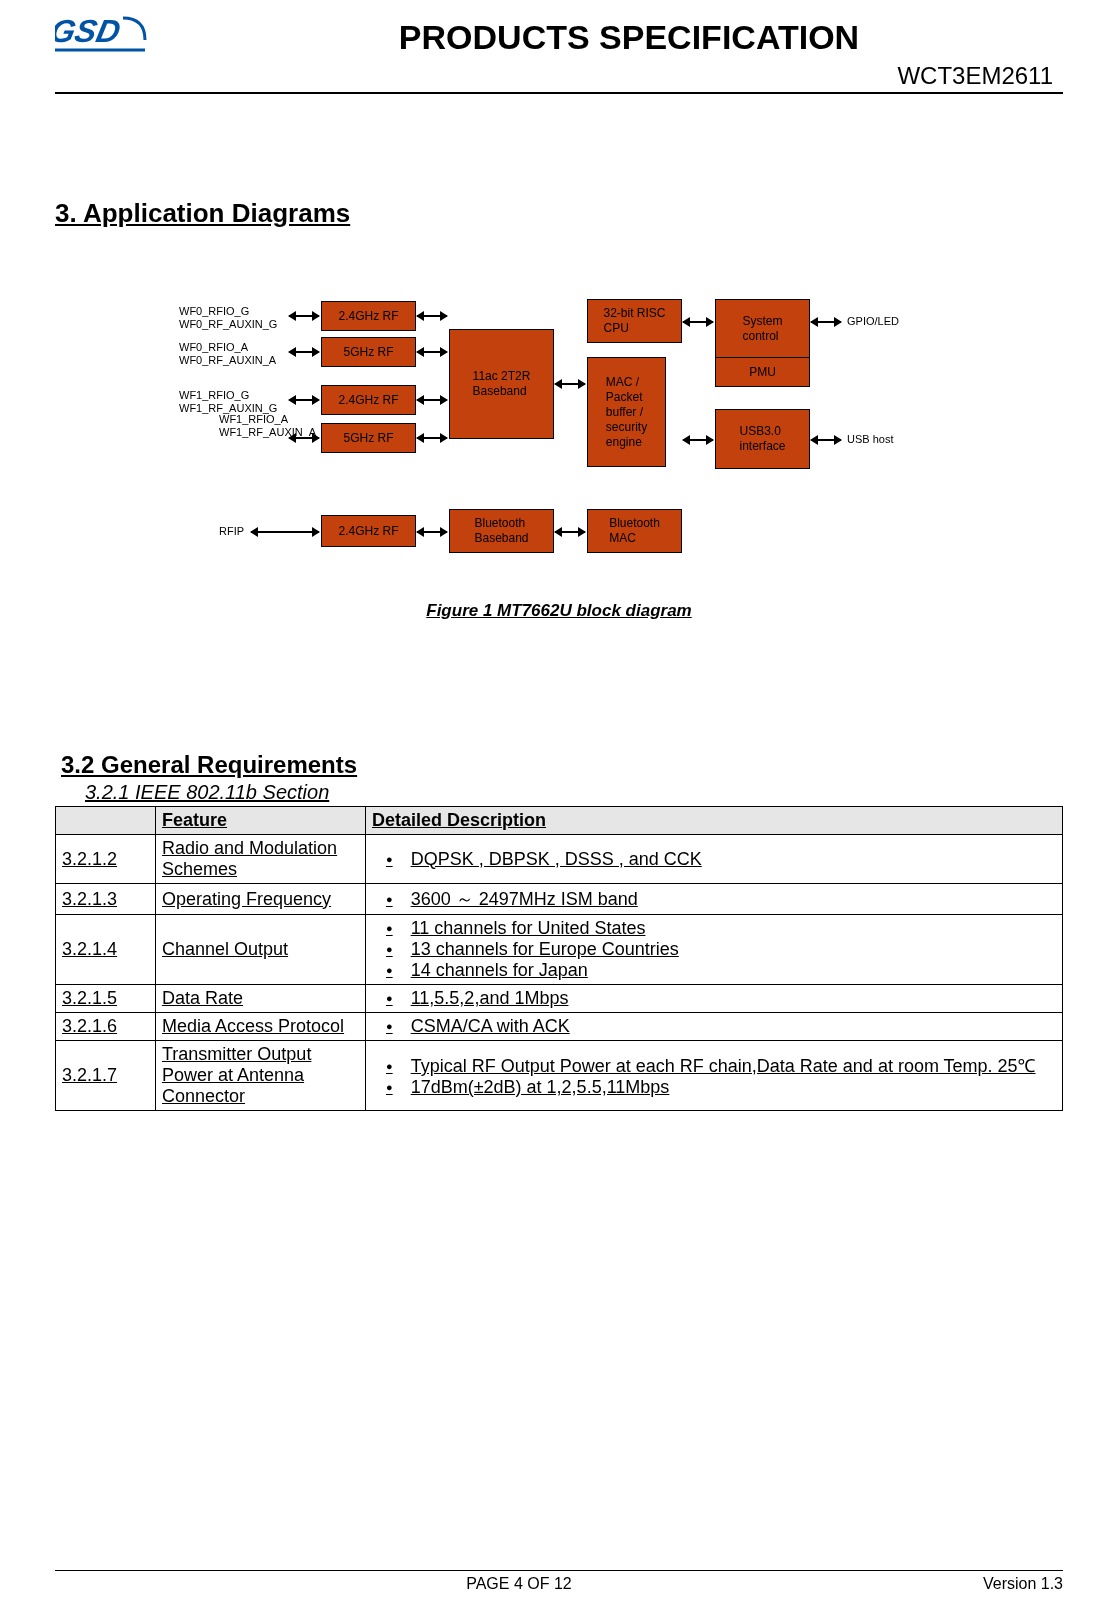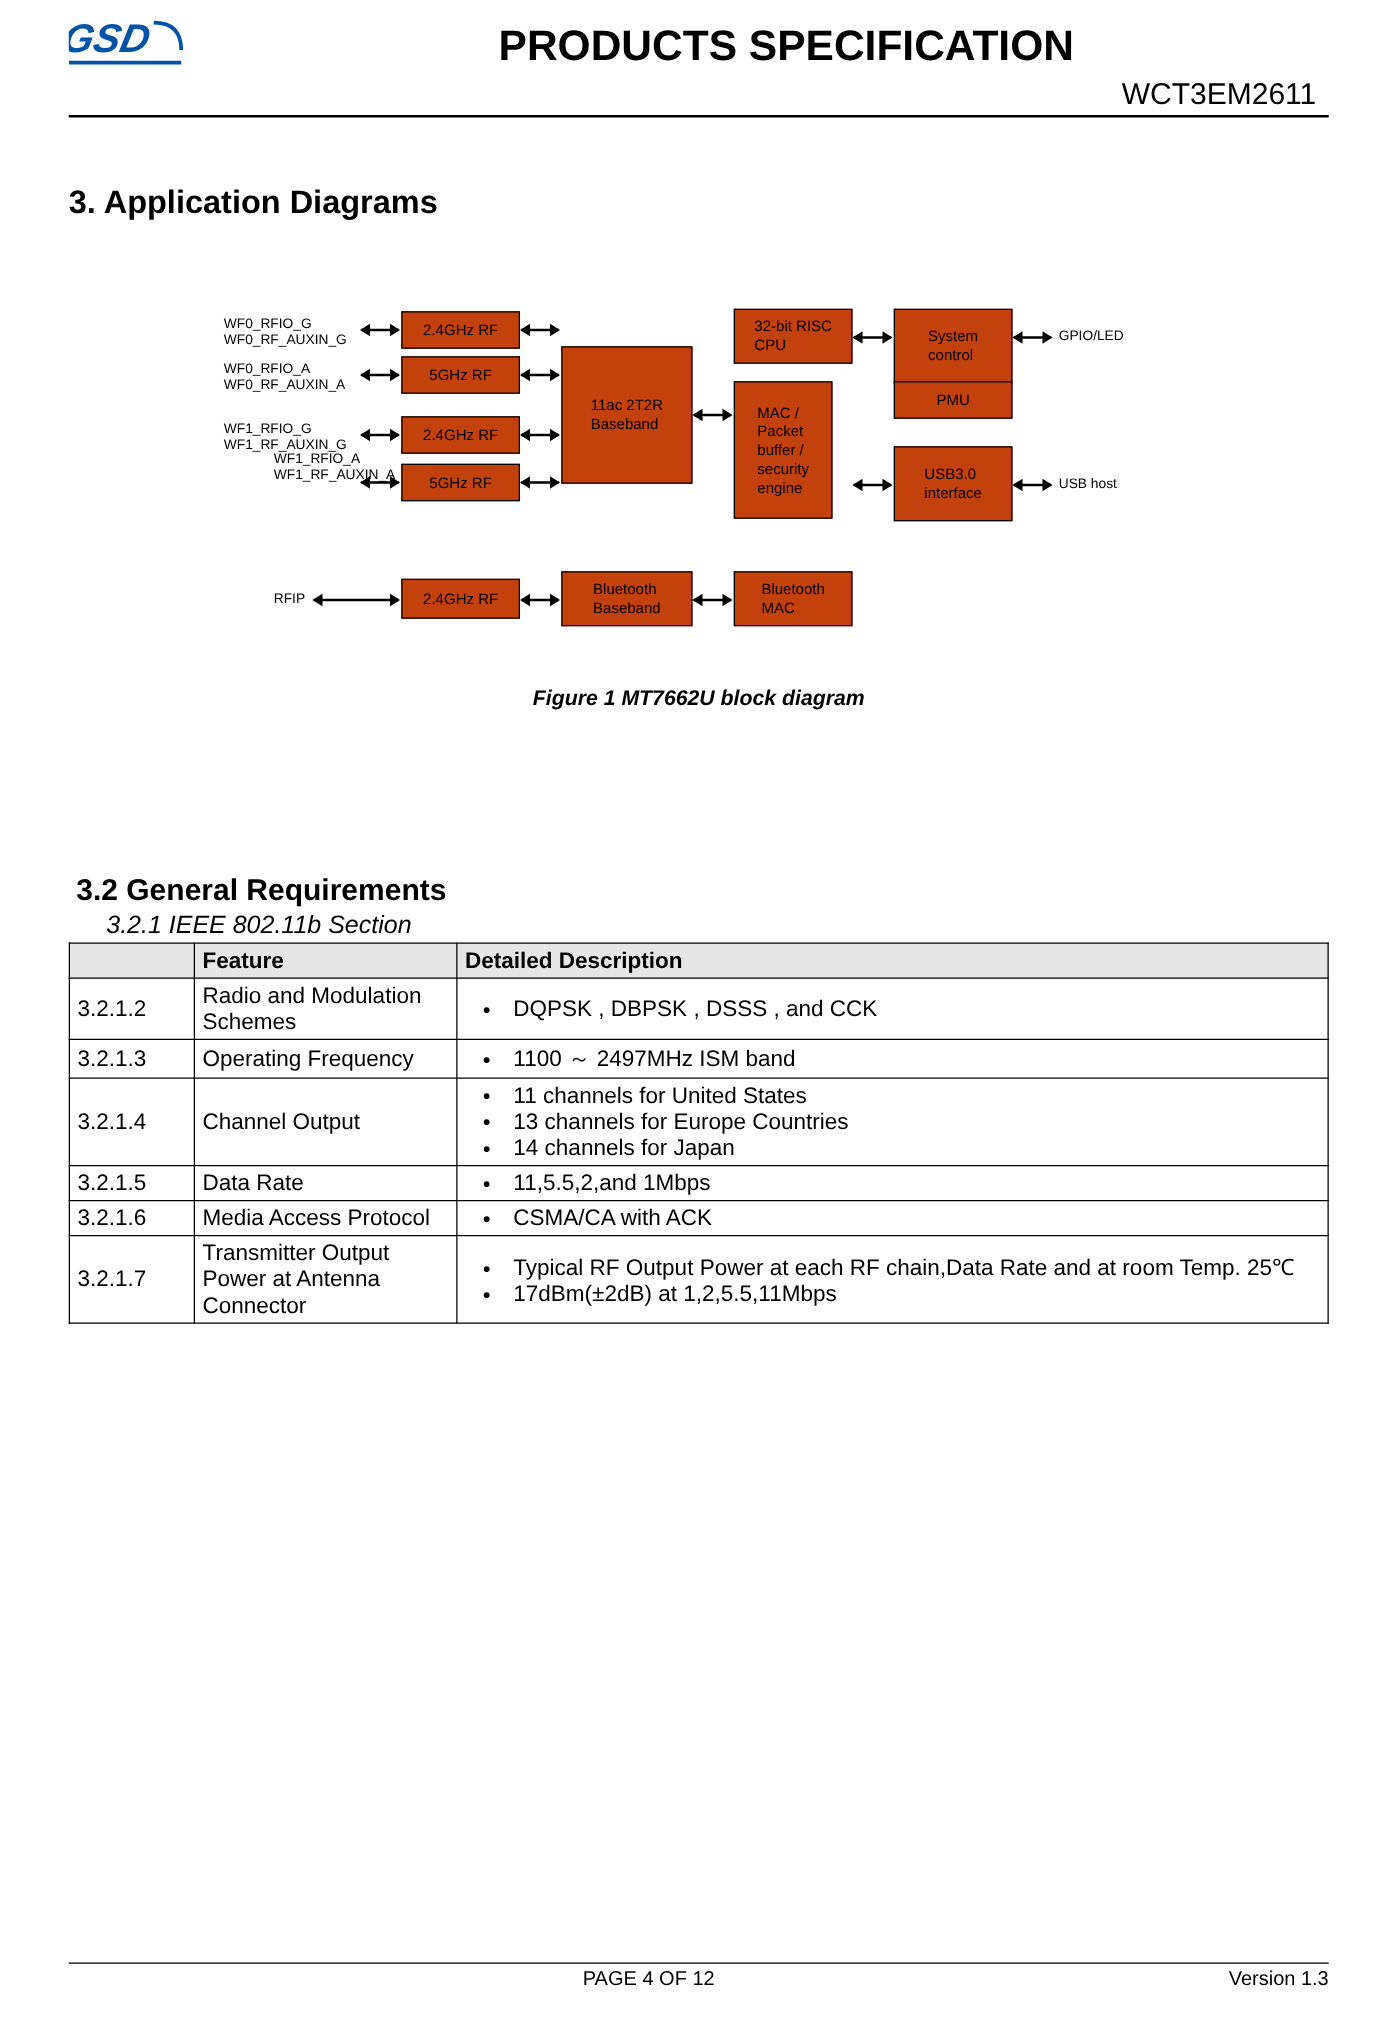--- a/index.html
+++ b/index.html
@@ -37,21 +37,22 @@
     font-size: 24px;
     margin-top: 2px;
     padding-right: 10px;
   }
   hr.header-rule {
     border: none;
     border-top: 2px solid #000;
     margin-top: 2px;
   }
   .content {
-    padding-top: 52px;
+    padding-top: 104px;
+    text-decoration: underline;
   }
   h2.sec {
     font-size: 26px;
     font-weight: bold;
     margin-bottom: 4px;
   }
   h3.subsec {
     font-size: 24px;
     font-weight: bold;
     margin-left: 14px;
@@ -292,21 +293,21 @@
                 <ul class="bullets">
                   <li>DQPSK , DBPSK , DSSS , and CCK</li>
                 </ul>
               </td>
             </tr>
             <tr>
               <td class="num">3.2.1.3</td>
               <td class="feat">Operating Frequency</td>
               <td>
                 <ul class="bullets">
-                  <li>1100 ～ 2497MHz ISM band</li>
+                  <li>3600 ～ 2497MHz ISM band</li>
                 </ul>
               </td>
             </tr>
             <tr>
               <td class="num">3.2.1.4</td>
               <td class="feat">Channel Output</td>
               <td>
                 <ul class="bullets">
                   <li>11 channels for United States</li>
                   <li>13 channels for Europe Countries</li>

